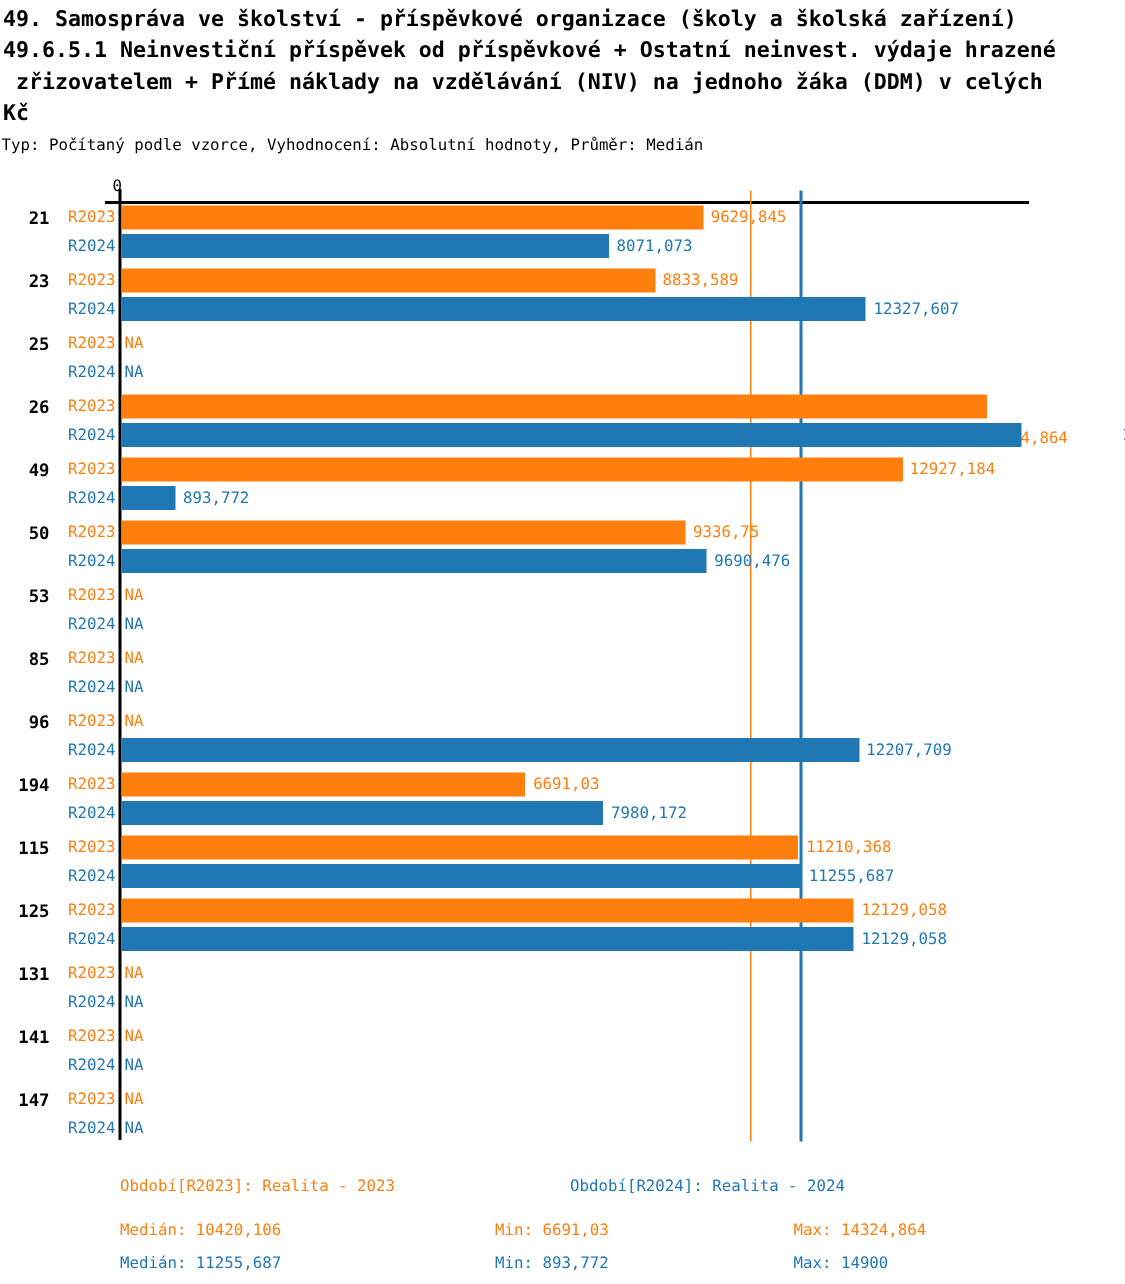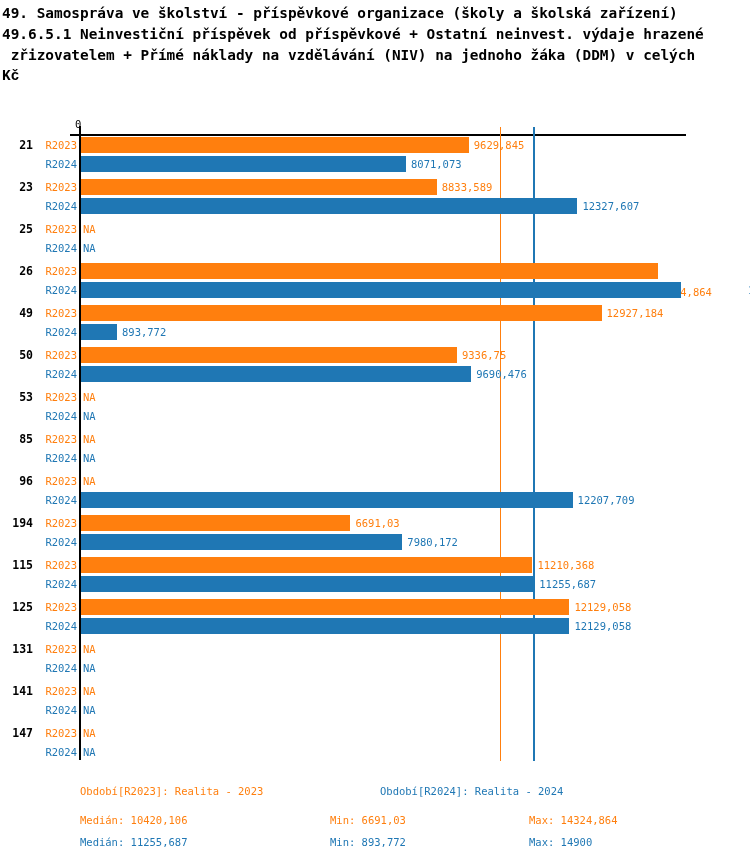--- a/index.html
+++ b/index.html
@@ -20,21 +20,22 @@
   .legend-text{font-size:10.5px;line-height:13px;}
 </style>
 </head>
 <body>
 
 <div id="app">
 
   <div class="abs title-line" style="top:3px;">49. Samospráva ve školství - příspěvkové organizace (školy a školská zařízení)</div>
   <div class="abs title-line" style="top:24px;">49.6.5.1 Neinvestiční příspěvek od příspěvkové + Ostatní neinvest. výdaje hrazené</div>
   <div class="abs title-line" style="top:45px;"> zřizovatelem + Přímé náklady na vzdělávání (NIV) na jednoho žáka (DDM) v celých</div>
-  <div class="abs title-line" style="top:66px;font-family:Liberation Mono, monospace;">Kč</div>
+  <div class="abs title-line" style="top:66px;">Kč</div>
+  <div class="abs subtitle" style="top:91px;">Typ: Počítaný podle vzorce, Vyhodnocení: Absolutní hodnoty, Průměr: Medián</div>
 
   <div id="chart">
     <span class="abs zero-label" style="left:75px;top:119px;">0</span>
     <div class="abs axis" style="left:70px;top:134px;width:616px;height:1.5px;"></div>
     <div class="abs axis" style="left:79px;top:126px;width:2px;height:634px;"></div>
     <div id="median-lines">
         <div class="median-line" style="left: 499.602px; background: rgb(255, 127, 14);"></div>
         <div class="median-line" style="left: 533.249px; background: rgb(31, 119, 180);"></div>
       </div>
     <div id="rows">

